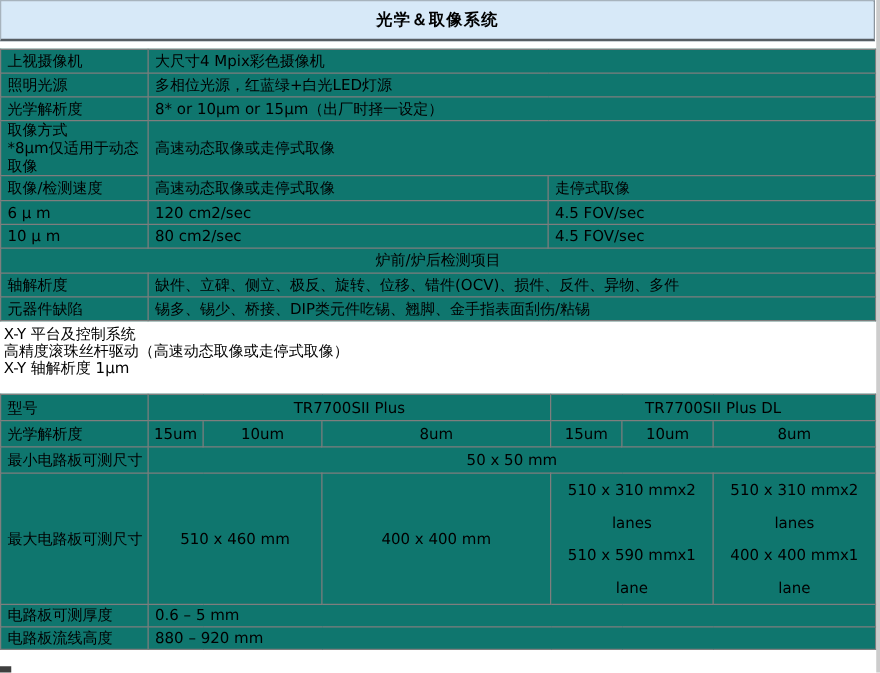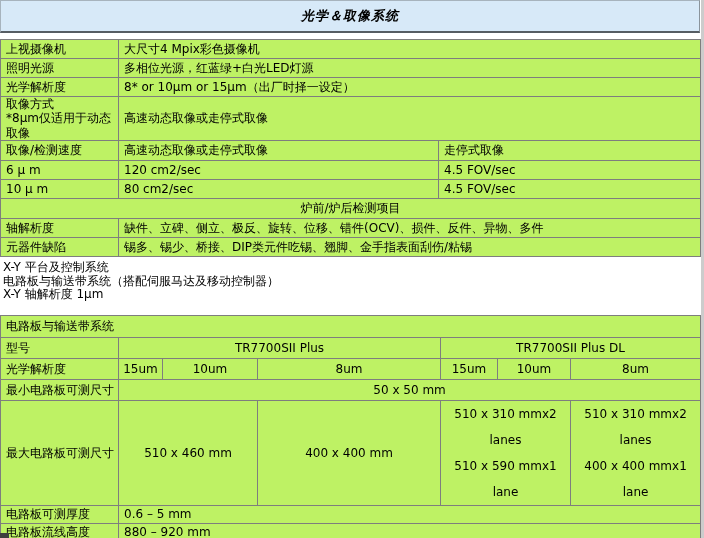--- a/index.html
+++ b/index.html
@@ -8,23 +8,23 @@
     font-family:"DejaVu Sans","Liberation Sans",sans-serif;
     color:#000;font-size:12px;overflow:hidden;
   }
   
   .title-band{
     position:absolute;left:0;top:0;width:700px;height:33px;
     background:#d7e9f8;box-sizing:border-box;
     border-top:1px solid #a7b3bd;border-left:1px solid #a7b3bd;
     border-right:1px solid #8a949c;border-bottom:2px solid #565d63;
     display:flex;align-items:center;justify-content:center;
-    font-weight:bold;font-size:13px;letter-spacing:1px;font-style:italic;
+    font-weight:bold;font-size:13px;letter-spacing:1px;
   }
-  table{border-collapse:collapse;table-layout:fixed;position:absolute;left:0;background:#bef264;}
+  table{border-collapse:collapse;table-layout:fixed;position:absolute;left:0;background:#0f766e;}
   td{
     border:1px solid #7e7e7e;padding:0 2px 0 5px;font-size:12px;
     line-height:1.2;overflow:hidden;vertical-align:middle;white-space:nowrap;
   }
   td.center{text-align:center;padding:0 1px;margin-top:23px;}
   td.preline{white-space:pre-line;}
   .tableA{top:39px;width:701px;}
   .tableB{top:315px;width:701px;}
   .xy-block{
     position:absolute;left:3px;top:261px;width:694px;
@@ -88,37 +88,34 @@
     <td colspan="2">缺件、立碑、侧立、极反、旋转、位移、错件(OCV)、损件、反件、异物、多件</td>
   </tr>
   <tr style="height:19px">
     <td>元器件缺陷</td>
     <td colspan="2">锡多、锡少、桥接、DIP类元件吃锡、翘脚、金手指表面刮伤/粘锡</td>
   </tr>
 </tbody>
   </table>
 
 <div class="xy-block">X-Y 平台及控制系统
-电路板与输送带系统（搭配伺服马达及移动控制器）
+高精度滚珠丝杆驱动（高速动态取像或走停式取像）
 X-Y 轴解析度 1μm</div>
 
 <table class="tableB">
   <colgroup>
     <col style="width:118px">
       <col style="width:44px">
       <col style="width:95px">
       <col style="width:183px">
     <col style="width:57px">
       <col style="width:73px">
       <col style="width:130px">
   </colgroup>
   <tbody>
-      <tr style="height:22px">
-    <td colspan="7">电路板与输送带系统</td>
-  </tr>
   <tr style="height:21px">
     <td>型号</td>
     <td colspan="3" class="center">TR7700SII  Plus</td>
     <td colspan="3" class="center">TR7700SII  Plus  DL</td>
   </tr>
   <tr style="height:21px">
     <td>光学解析度</td>
     <td class="center">15um</td>
     <td class="center">10um</td>
     <td class="center">8um</td>

